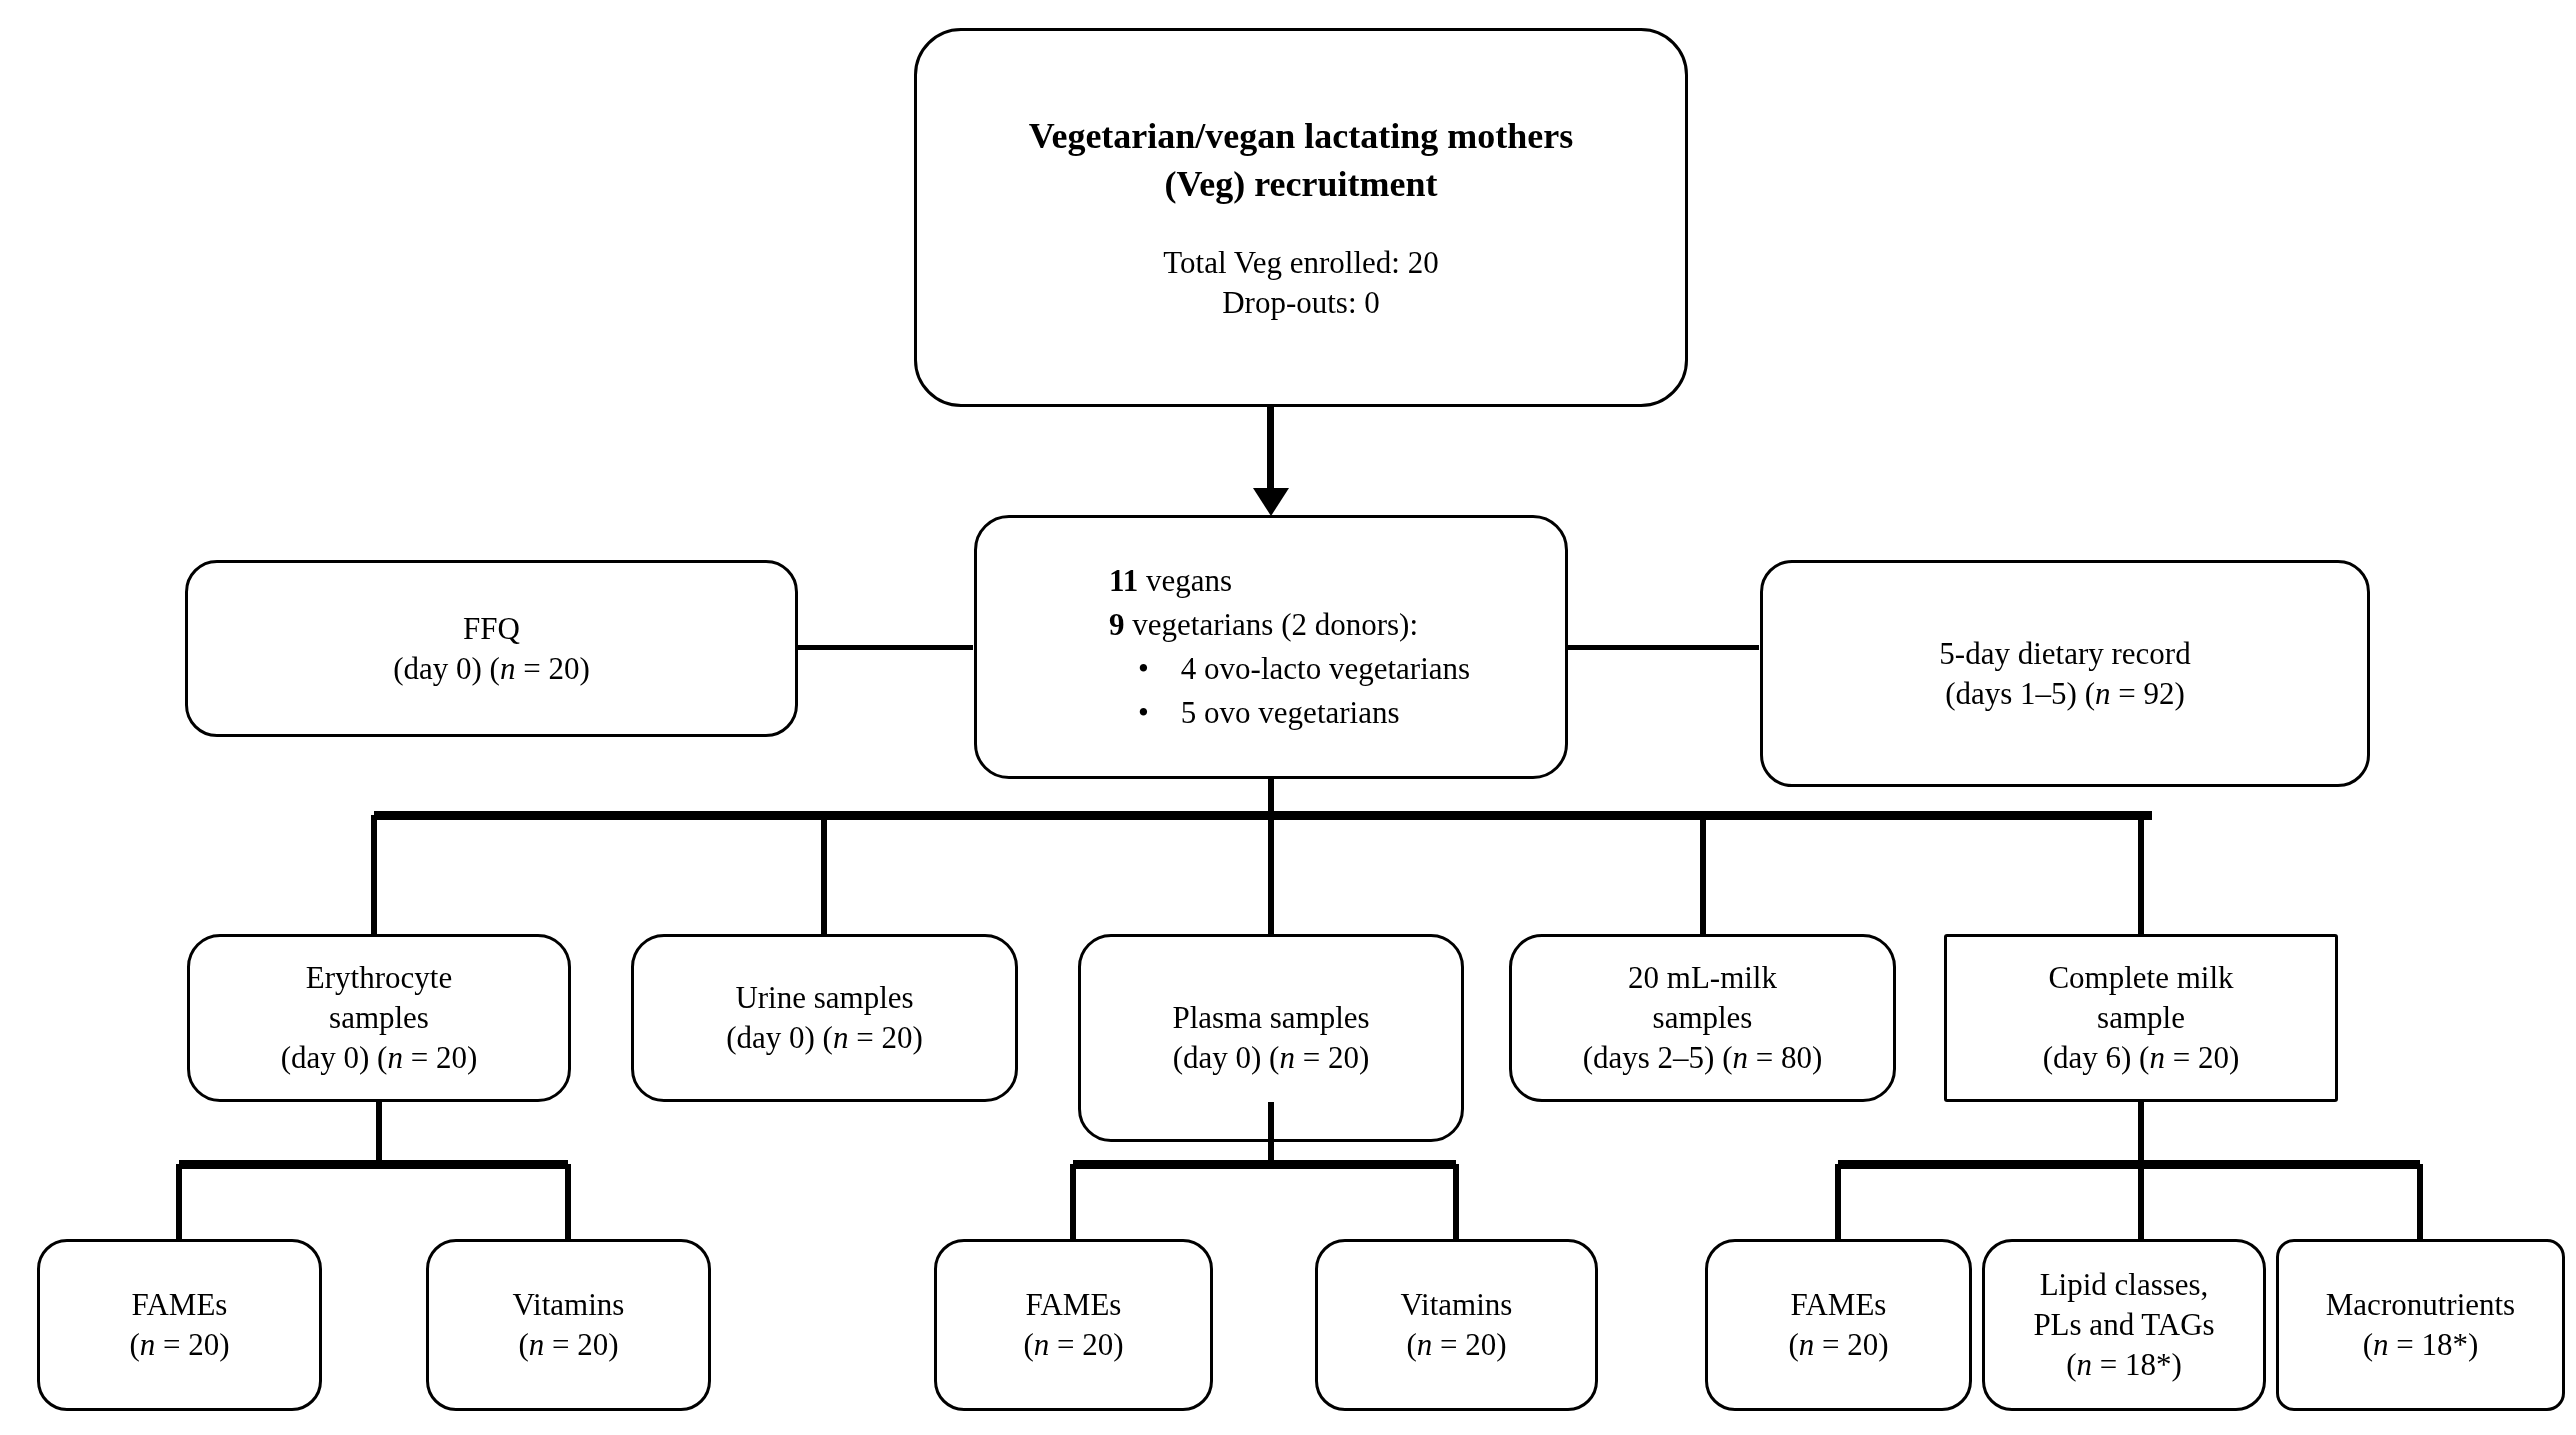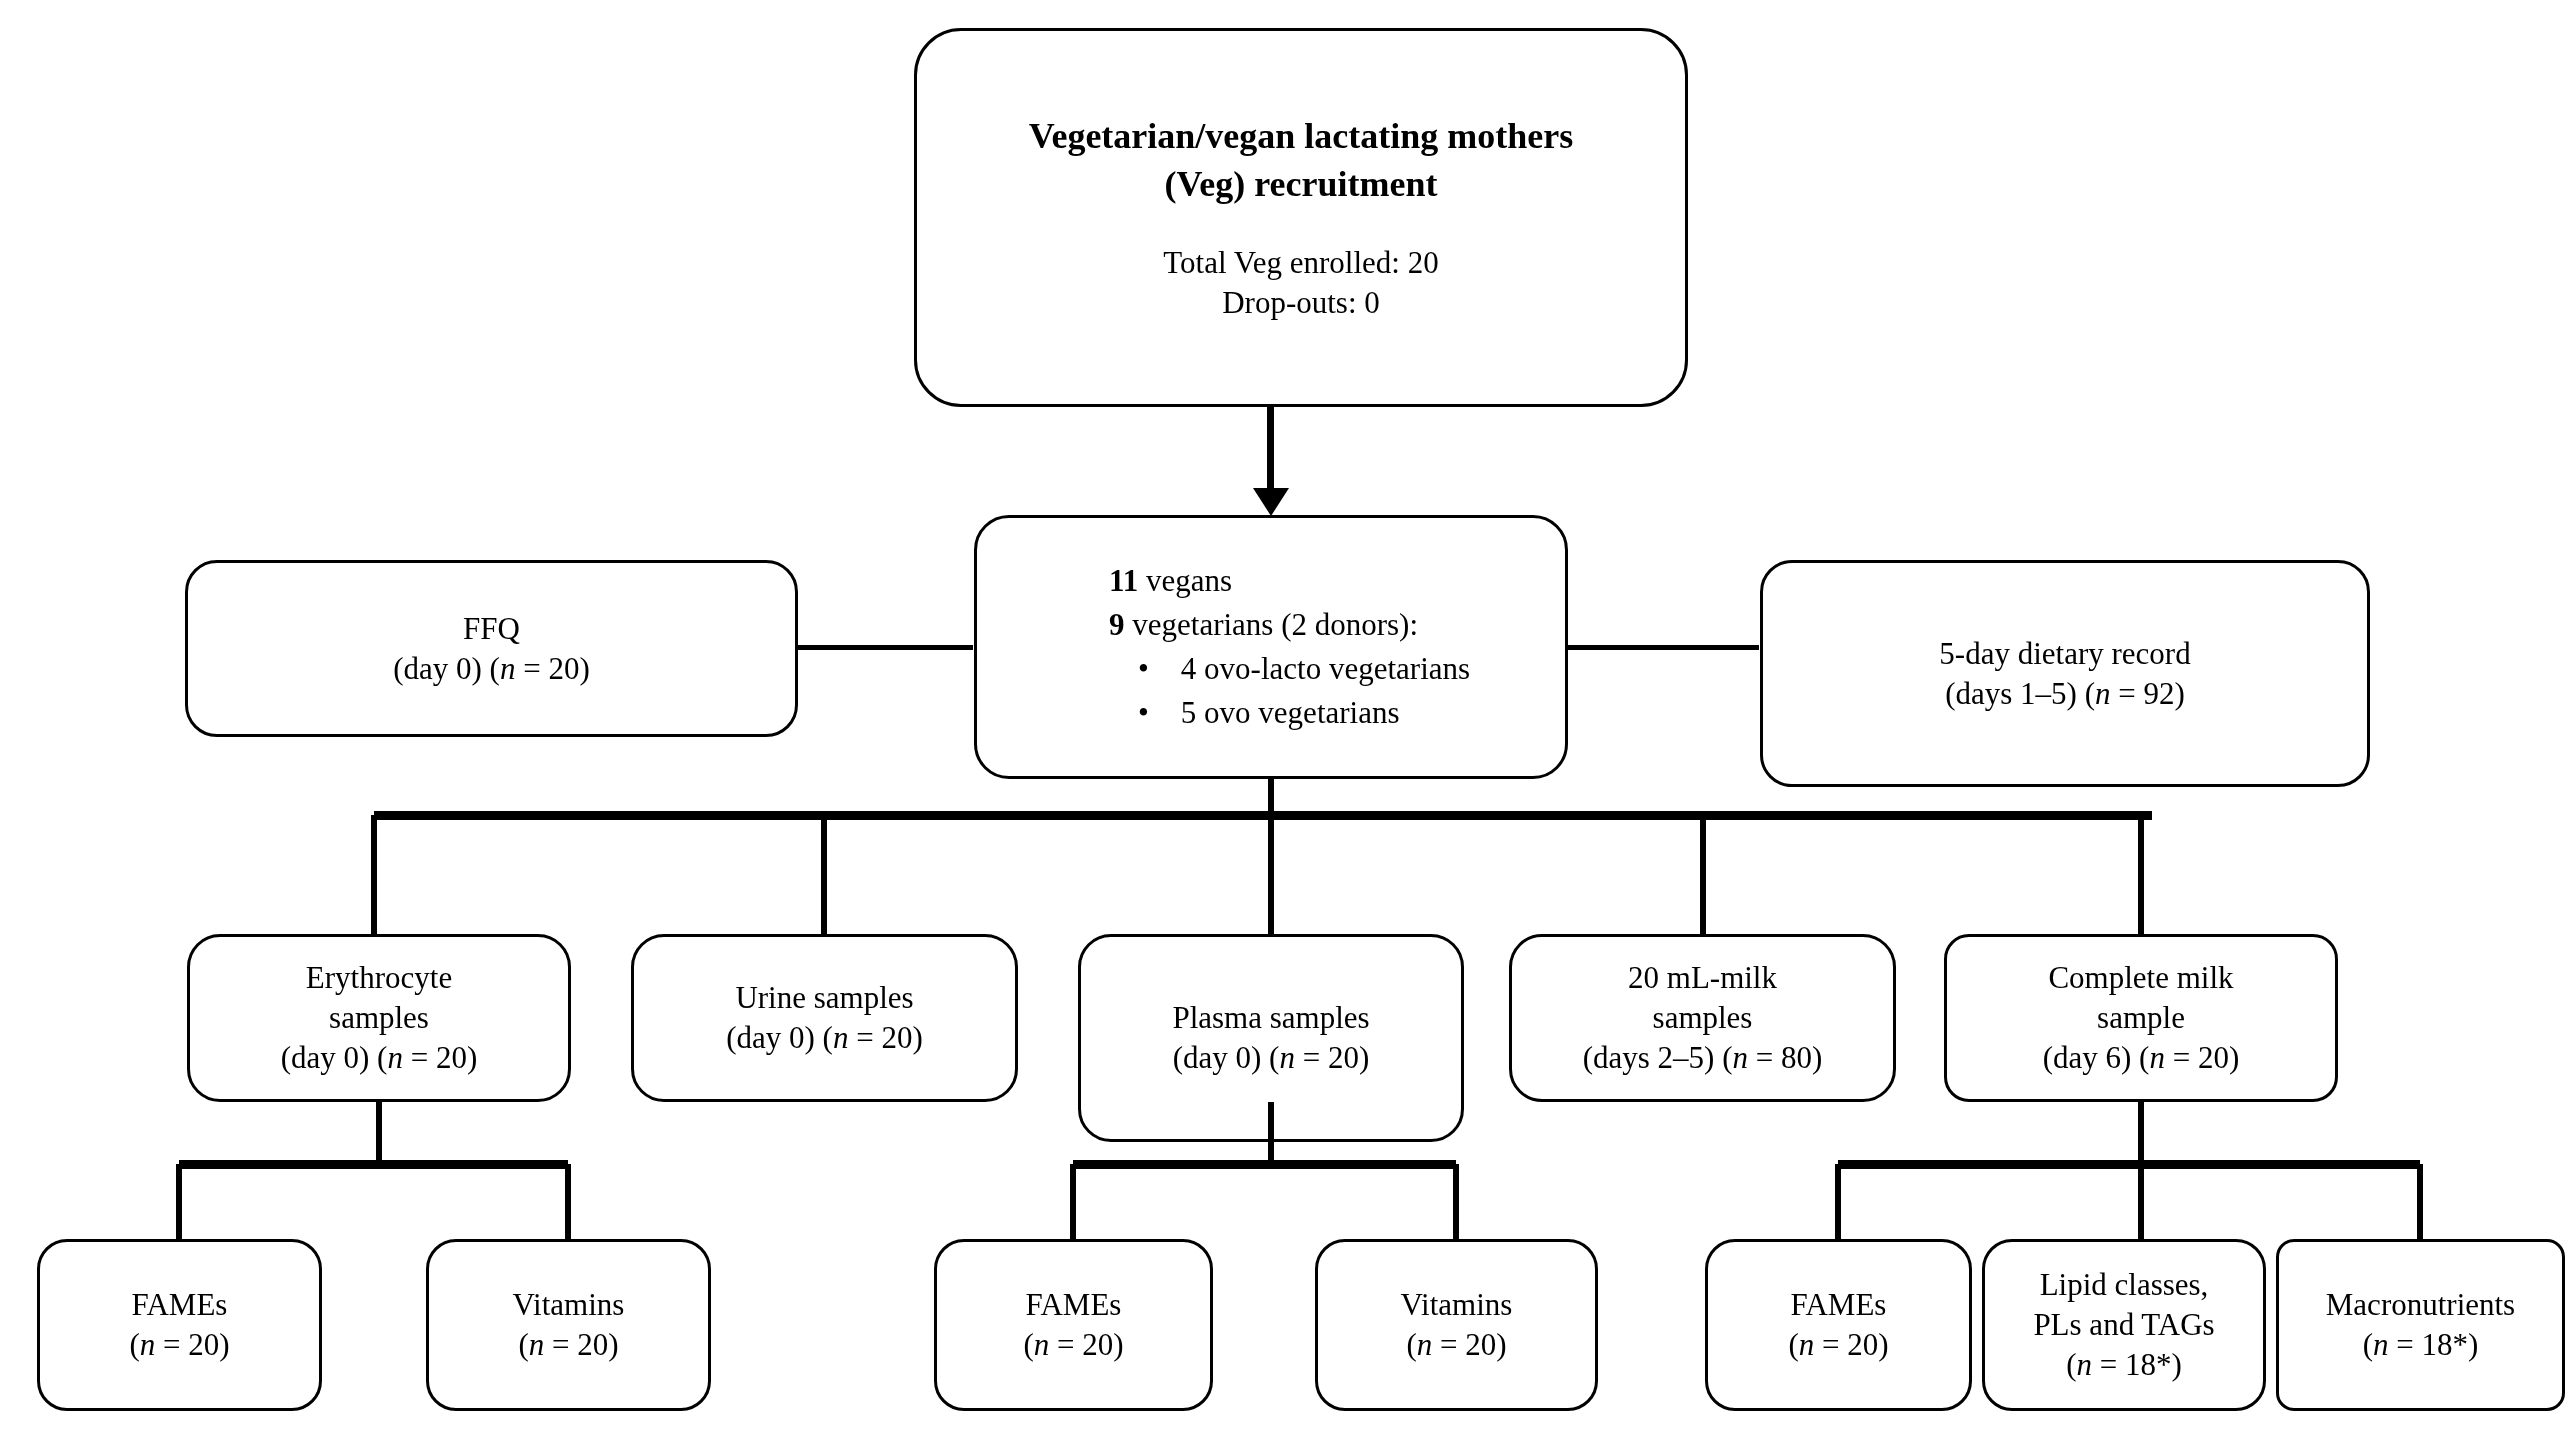--- a/index.html
+++ b/index.html
@@ -84,21 +84,21 @@
     </div>
     <div class="node" style="left: 1078px; top: 934px; width: 386px; height: 208px; border-radius: 33px;">
       <div class="line"><span>Plasma samples</span></div>
       <div class="line"><span>(day 0) (</span><span class="i">n</span><span> = 20)</span></div>
     </div>
     <div class="node" style="left: 1509px; top: 934px; width: 387px; height: 168px; border-radius: 33px;">
       <div class="line"><span>20 mL-milk</span></div>
       <div class="line"><span>samples</span></div>
       <div class="line"><span>(days 2–5) (</span><span class="i">n</span><span> = 80)</span></div>
     </div>
-    <div class="node" style="left: 1944px; top: 934px; width: 394px; height: 168px; border-radius: 25px;">
+    <div class="node" style="left: 1944px; top: 934px; width: 394px; height: 168px; border-radius: 3px;">
       <div class="line"><span>Complete milk</span></div>
       <div class="line"><span>sample</span></div>
       <div class="line"><span>(day 6) (</span><span class="i">n</span><span> = 20)</span></div>
     </div>
     <div class="node" style="left: 37px; top: 1239px; width: 285px; height: 172px; border-radius: 30px;">
       <div class="line"><span>FAMEs</span></div>
       <div class="line"><span>(</span><span class="i">n</span><span> = 20)</span></div>
     </div>
     <div class="node" style="left: 426px; top: 1239px; width: 285px; height: 172px; border-radius: 30px;">
       <div class="line"><span>Vitamins</span></div>

